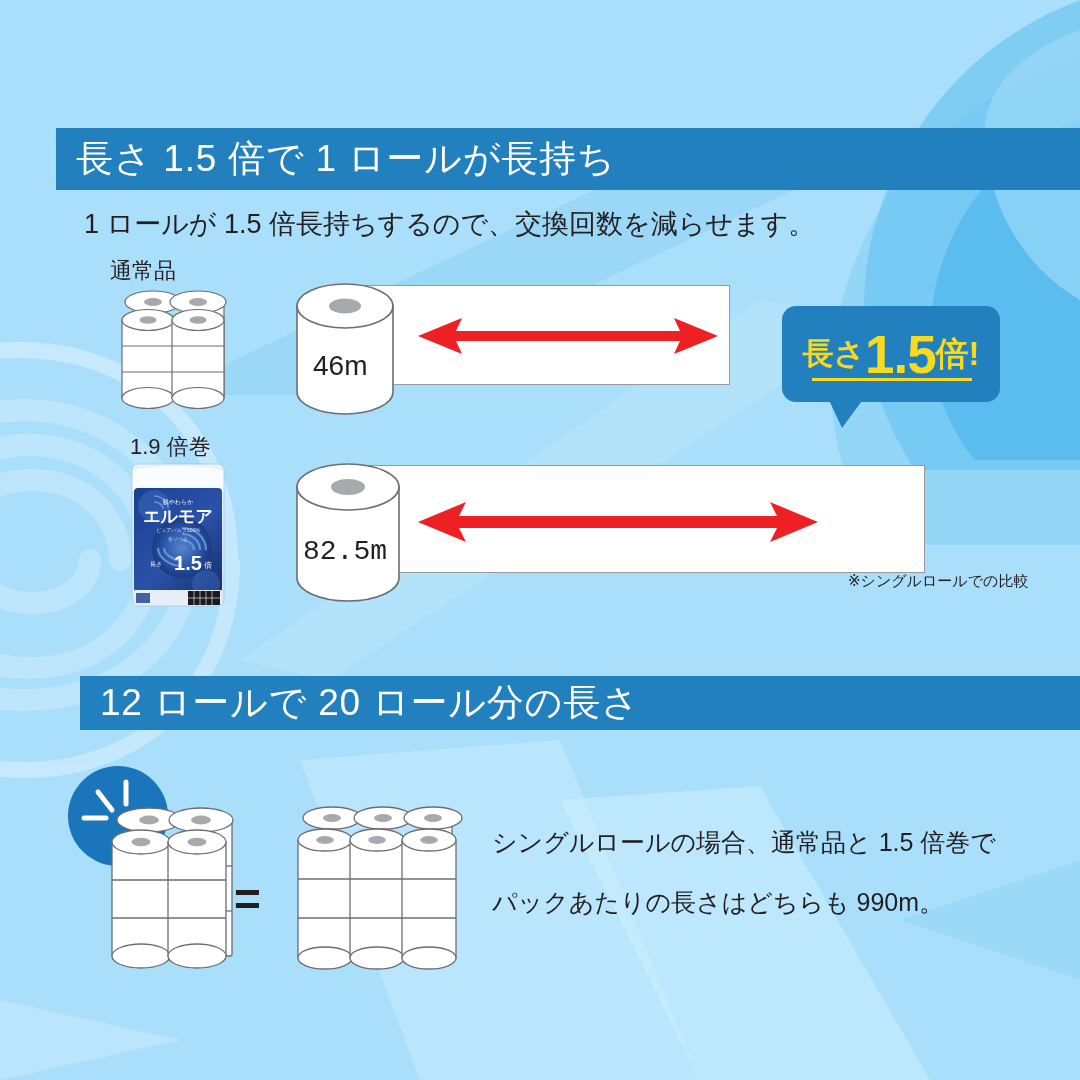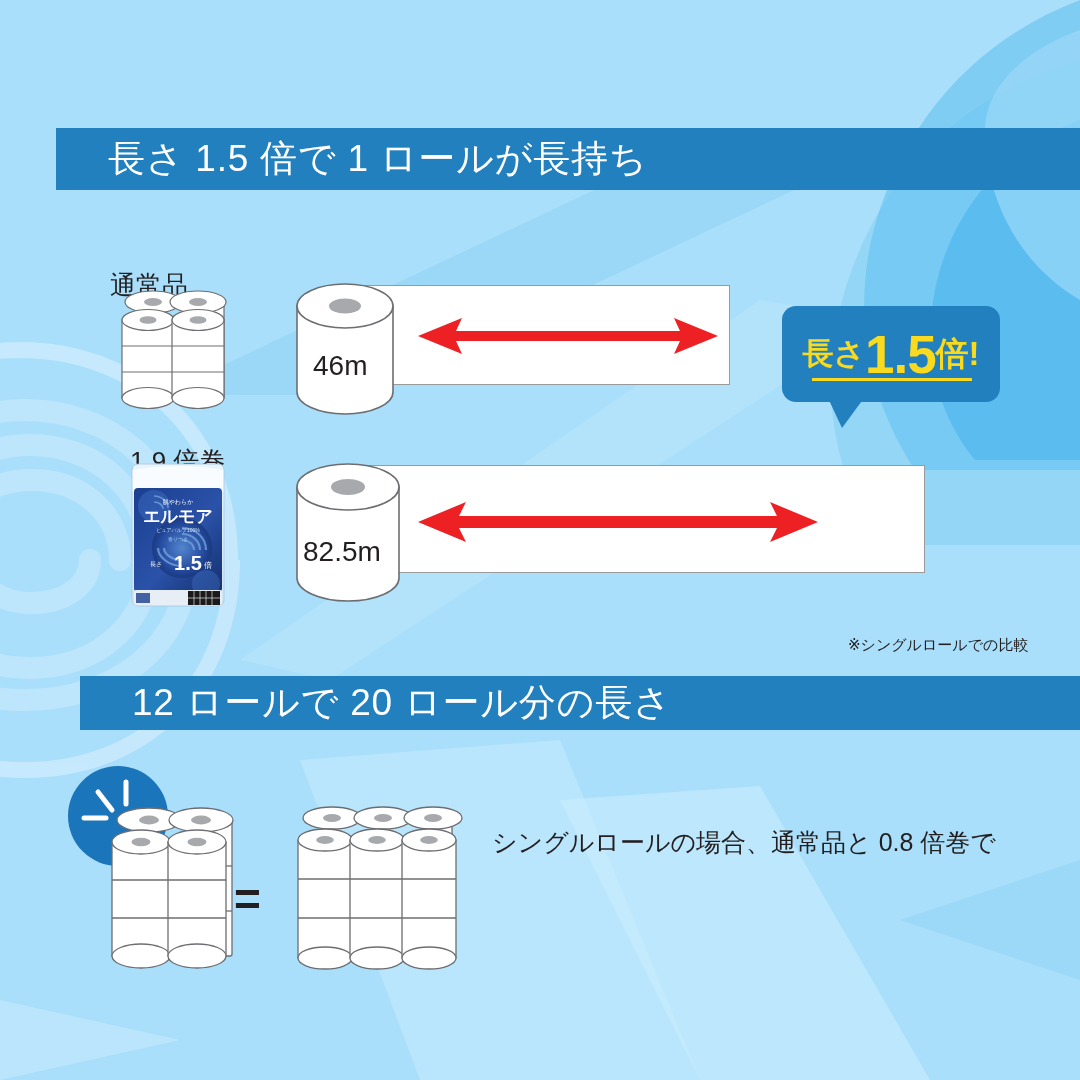--- a/index.html
+++ b/index.html
@@ -35,44 +35,43 @@
   .band {
     position: absolute;
     background: #2180bd;
     display: flex;
     align-items: center;
   }
   .band-text {
     color: #ffffff;
     font-size: 37px;
     letter-spacing: 0.02em;
-    padding-left: 52px;
+    padding-left: 20px;
     white-space: nowrap;
     font-weight: 400;
   }
   #band-1 { left: 56px; top: 128px; width: 1160px; height: 62px; }
   #band-2 { left: 80px; top: 676px; width: 1120px; height: 54px; }
 
   
   #lead-text {
     position: absolute;
     left: 84px;
     top: 206px;
     font-size: 27px;
     color: #231f20;
     white-space: nowrap;
   }
 
   
   .stack-label {
     position: absolute;
-    font-size: 26px;
-    color: #231f20;
-    white-space: nowrap;
-    margin-top: 12px;
+    font-size: 22px;
+    color: #231f20;
+    white-space: nowrap;
   }
   #label-regular { left: 110px; top: 256px; }
   #label-long    { left: 130px; top: 432px; }
 
   
   .stack { position: absolute; }
 
   
   .bar {
     position: absolute;
@@ -87,21 +86,21 @@
   #roll-regular { left: 290px; top: 282px; }
   #roll-long    { left: 290px; top: 462px; }
 
   .roll-measure {
     position: absolute;
     font-size: 28px;
     color: #231f20;
     white-space: nowrap;
   }
   #measure-regular { left: 313px; top: 350px; }
-  #measure-long    { left: 303px; top: 536px; }
+  #measure-long    { left: 303px; top: 536px; font-family: Liberation Mono, monospace; }
 
   .arrow { position: absolute; }
   #arrow-regular { left: 418px; top: 316px; }
   #arrow-long    { left: 418px; top: 500px; }
 
   
   #badge {
     position: absolute;
     left: 782px;
     top: 306px;
@@ -142,21 +141,21 @@
     top: 72px;
     width: 160px;
     height: 3px;
     background: #fada1e;
   }
 
   
   #footnote {
     position: absolute;
     left: 848px;
-    top: 636px;
+    top: 572px;
     font-size: 15px;
     color: #231f20;
     white-space: nowrap;
   }
 
   
   #burst-circle {
     position: absolute;
     left: 68px;
     top: 766px;
@@ -228,20 +227,21 @@
       <path d="M560 800 L 760 786 L 930 1080 L 700 1080 Z" fill="#c9ecfd" opacity="0.6"></path>
       <path d="M1080 860 L 900 920 L 1080 980 Z" fill="#8fd2f5" opacity="0.5"></path>
       <path d="M0 1000 L 180 1040 L 0 1080 Z" fill="#c6eafd" opacity="0.6"></path>
     </g>
   </svg>
 
   <div class="band" id="band-1">
     <span class="band-text">長さ 1.5 倍で 1 ロールが長持ち</span>
   </div>
 
+  <div id="lead-text">1 ロールが 1.5 倍長持ちするので、交換回数を減らせます。</div>
 
   <div class="stack-label" id="label-regular">通常品</div>
 
   <svg class="stack" style="left:110px; top:278px;" width="130" height="132" viewBox="0 0 130 132">
     <g stroke="#6d6e71" stroke-width="1.2" fill="#ffffff">
 
       <rect x="84" y="24" width="30" height="96" rx="2"></rect>
       <line x1="84" y1="56" x2="114" y2="56"></line>
       <line x1="84" y1="88" x2="114" y2="88"></line>
 
@@ -455,16 +455,17 @@
       <rect x="114" y="44" width="54" height="118"></rect>
       <ellipse cx="141" cy="44" rx="27" ry="11"></ellipse>
       <ellipse cx="141" cy="44" rx="8.8" ry="3.9" fill="#a7a9ac" stroke="none"></ellipse>
       <ellipse cx="141" cy="162" rx="27" ry="11" fill="#ffffff"></ellipse>
       <line x1="114" y1="83" x2="168" y2="83"></line>
       <line x1="114" y1="122" x2="168" y2="122"></line>
     </g>
   </svg>
 
   <div id="bottom-text">
-    <div>シングルロールの場合、通常品と 0.8 倍巻で</div>
+    <div>シングルロールの場合、通常品と 1.5 倍巻で</div>
+    <div>パックあたりの長さはどちらも 990m。</div>
   </div>
 
 </div>
 
 </body></html>

